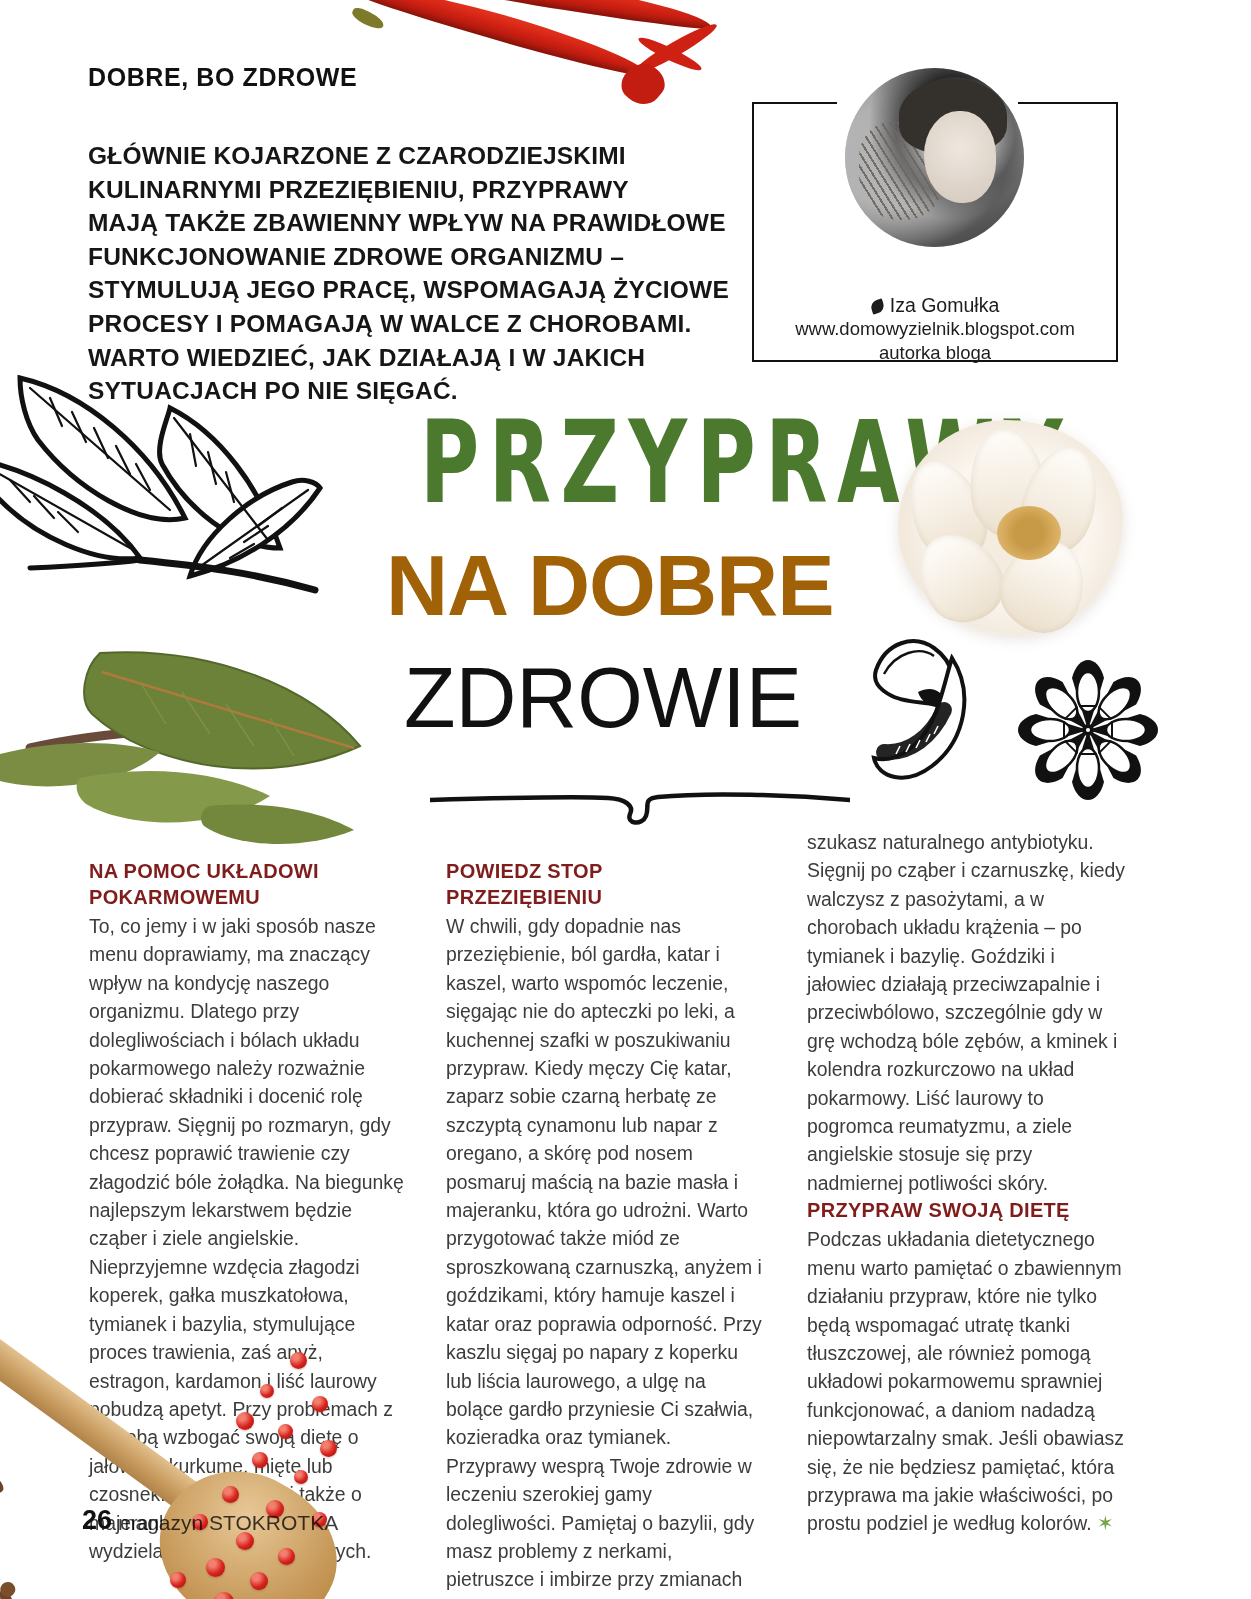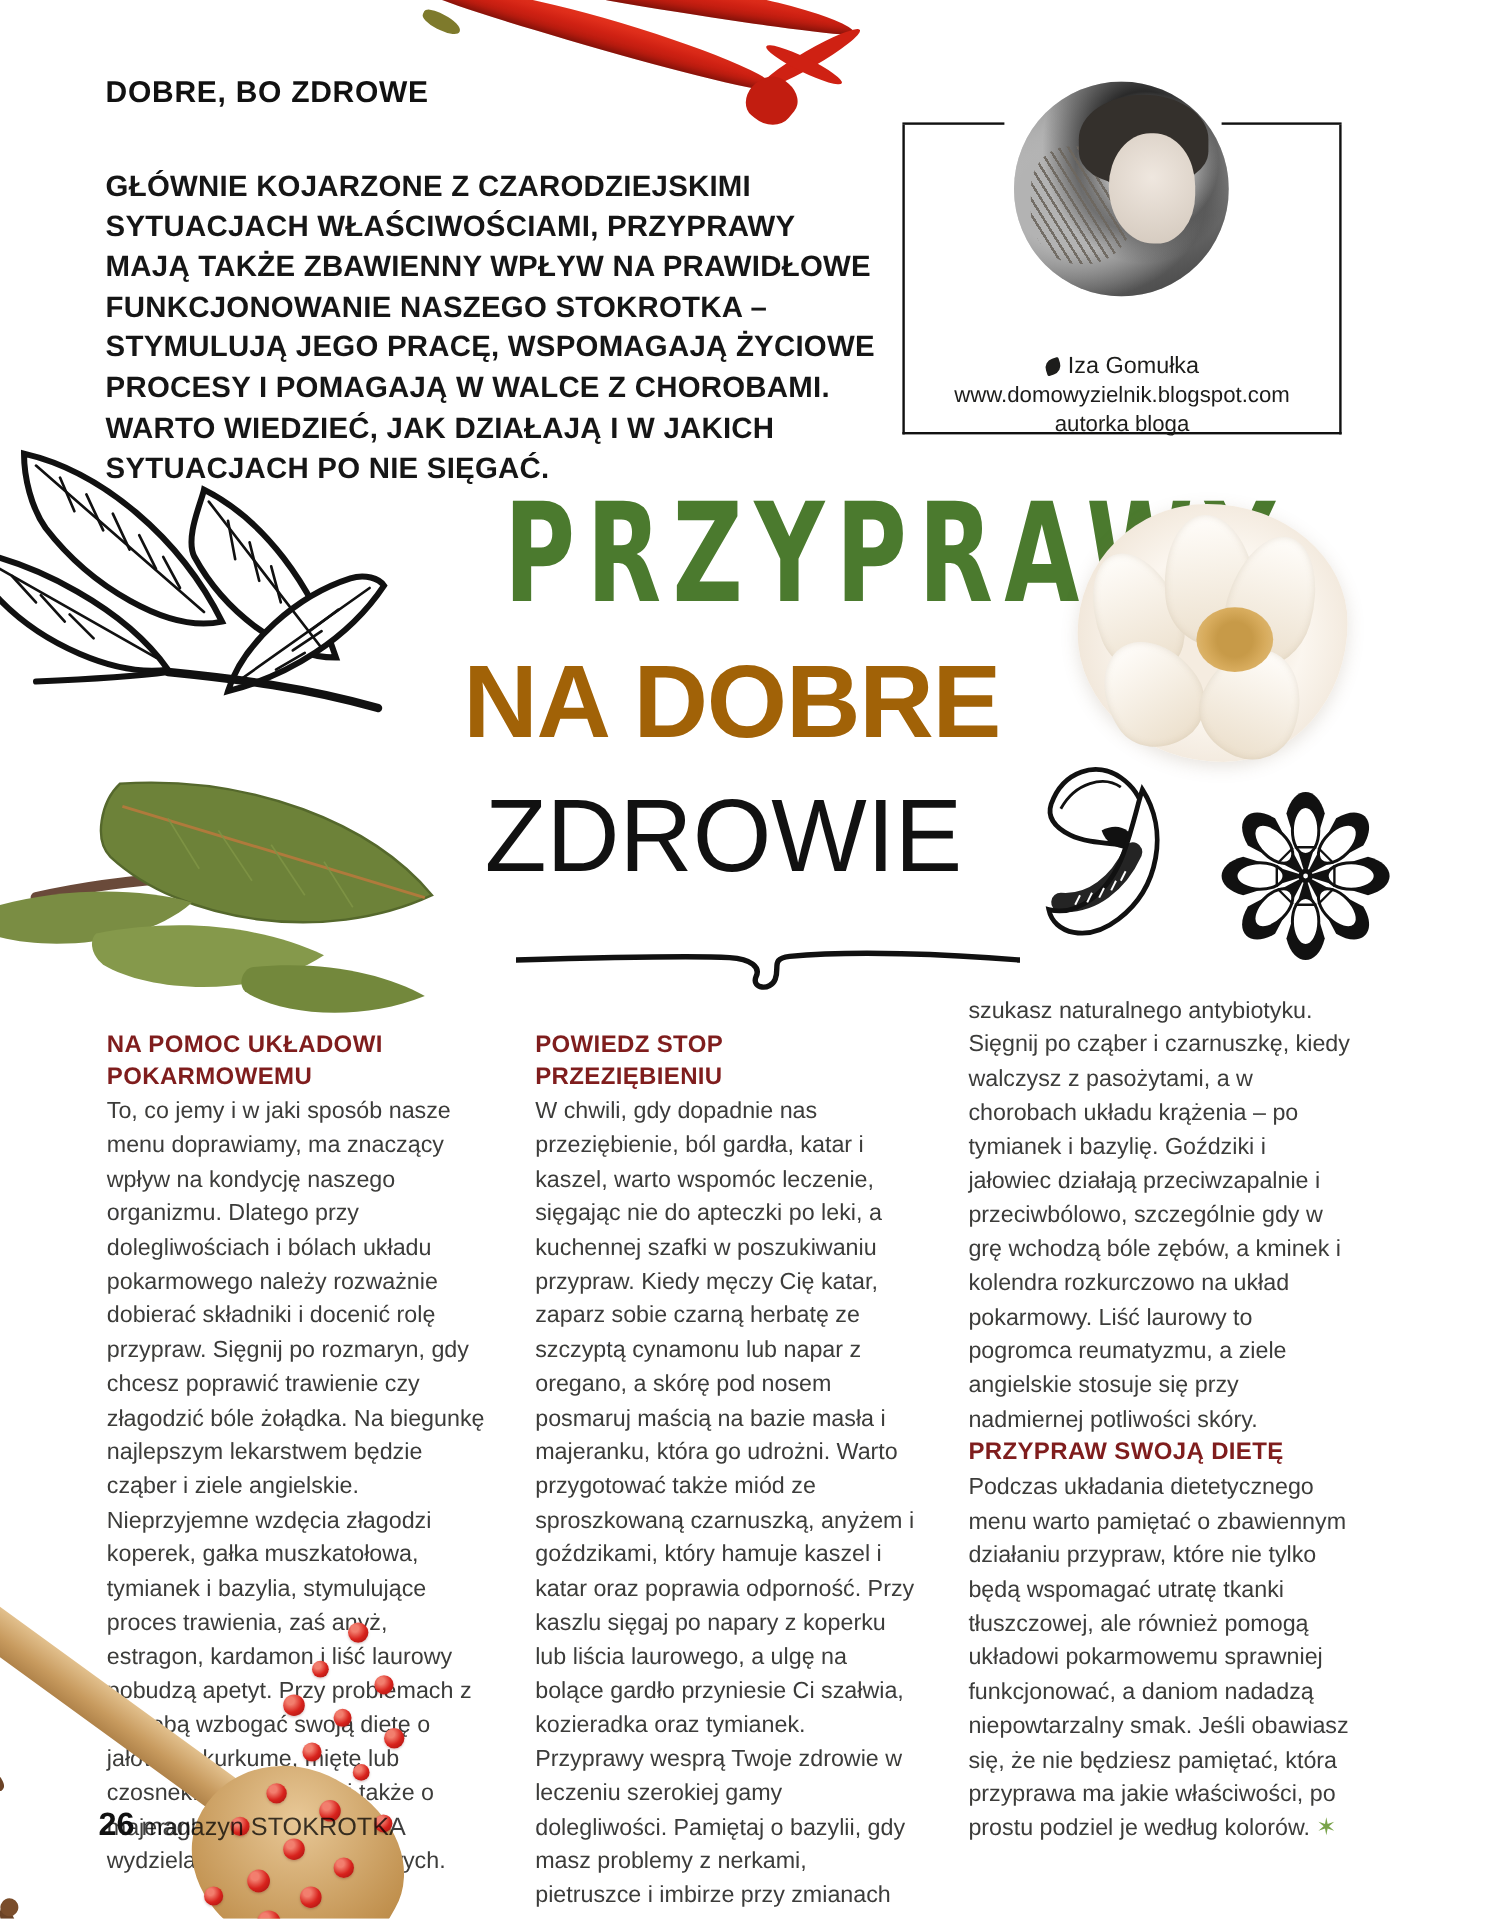--- a/index.html
+++ b/index.html
@@ -142,23 +142,23 @@
     <div class="chili-tail t1"></div>
     <div class="chili-tail t2"></div>
     <div class="chili-tail t3"></div>
     <div class="chili-stem"></div>
   </div>
 
   <div class="kicker">DOBRE, BO ZDROWE</div>
 
   <div class="lede">
     <span>GŁÓWNIE KOJARZONE Z CZARODZIEJSKIMI</span>
-    <span>SYTUACJACH WŁAŚCIWOŚCIAMI, PRZYPRAWY</span>
+    <span>KULINARNYMI PRZEZIĘBIENIU, PRZYPRAWY</span>
     <span>MAJĄ TAKŻE ZBAWIENNY WPŁYW NA PRAWIDŁOWE</span>
-    <span>FUNKCJONOWANIE NASZEGO STOKROTKA –</span>
+    <span>FUNKCJONOWANIE ZDROWE ORGANIZMU –</span>
     <span>STYMULUJĄ JEGO PRACĘ, WSPOMAGAJĄ ŻYCIOWE</span>
     <span>PROCESY I POMAGAJĄ W WALCE Z CHOROBAMI.</span>
     <span>WARTO WIEDZIEĆ, JAK DZIAŁAJĄ I W JAKICH</span>
     <span>SYTUACJACH PO NIE SIĘGAĆ.</span>
   </div>
 
   <div class="author-box">
     <div class="topline-l"></div>
     <div class="topline-r"></div>
   </div>

